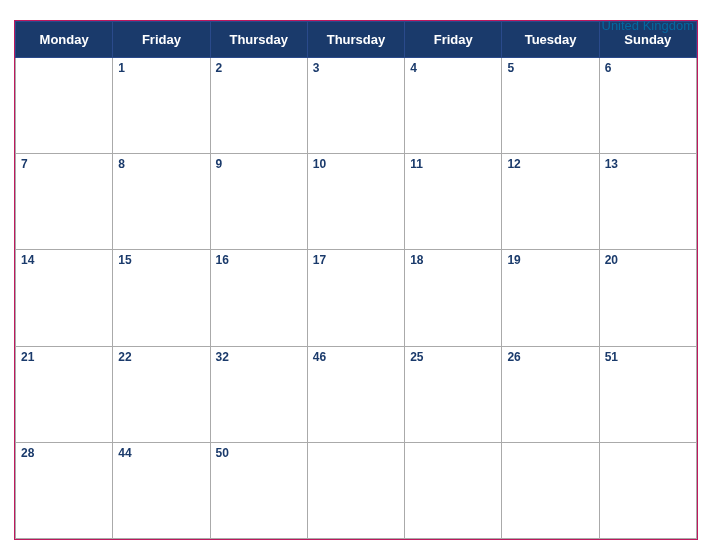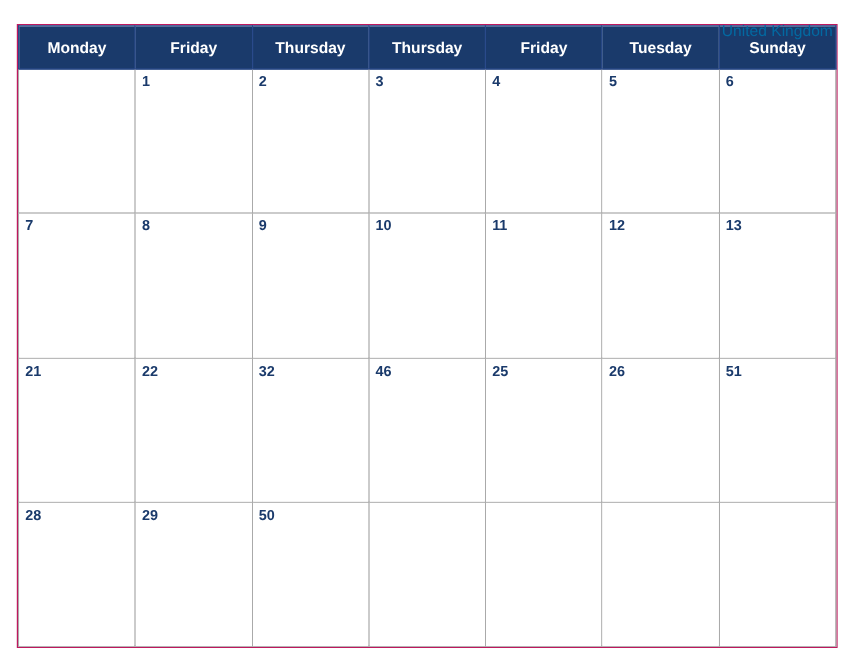--- a/index.html
+++ b/index.html
@@ -177,20 +177,43 @@
           </td>
           <td>
             <span class="date-num">12</span>
           </td>
           <td>
             <span class="date-num">13</span>
           </td>
         </tr>
         <tr class="week-row">
           <td>
+            <span class="date-num">14</span>
+          </td>
+          <td>
+            <span class="date-num">15</span>
+          </td>
+          <td>
+            <span class="date-num">16</span>
+          </td>
+          <td>
+            <span class="date-num">17</span>
+          </td>
+          <td>
+            <span class="date-num">18</span>
+          </td>
+          <td>
+            <span class="date-num">19</span>
+          </td>
+          <td>
+            <span class="date-num">20</span>
+          </td>
+        </tr>
+        <tr class="week-row">
+          <td>
             <span class="date-num">21</span>
           </td>
           <td>
             <span class="date-num">22</span>
           </td>
           <td>
             <span class="date-num">32</span>
           </td>
           <td>
             <span class="date-num">46</span>
@@ -203,21 +226,21 @@
           </td>
           <td>
             <span class="date-num">51</span>
           </td>
         </tr>
         <tr class="week-row">
           <td>
             <span class="date-num">28</span>
           </td>
           <td>
-            <span class="date-num">29</span>
+            <span class="date-num">44</span>
           </td>
           <td>
             <span class="date-num">50</span>
           </td>
           <td class="empty-cell"></td>
           <td class="empty-cell"></td>
           <td class="empty-cell"></td>
           <td class="empty-cell"></td>
         </tr>
       </tbody>

